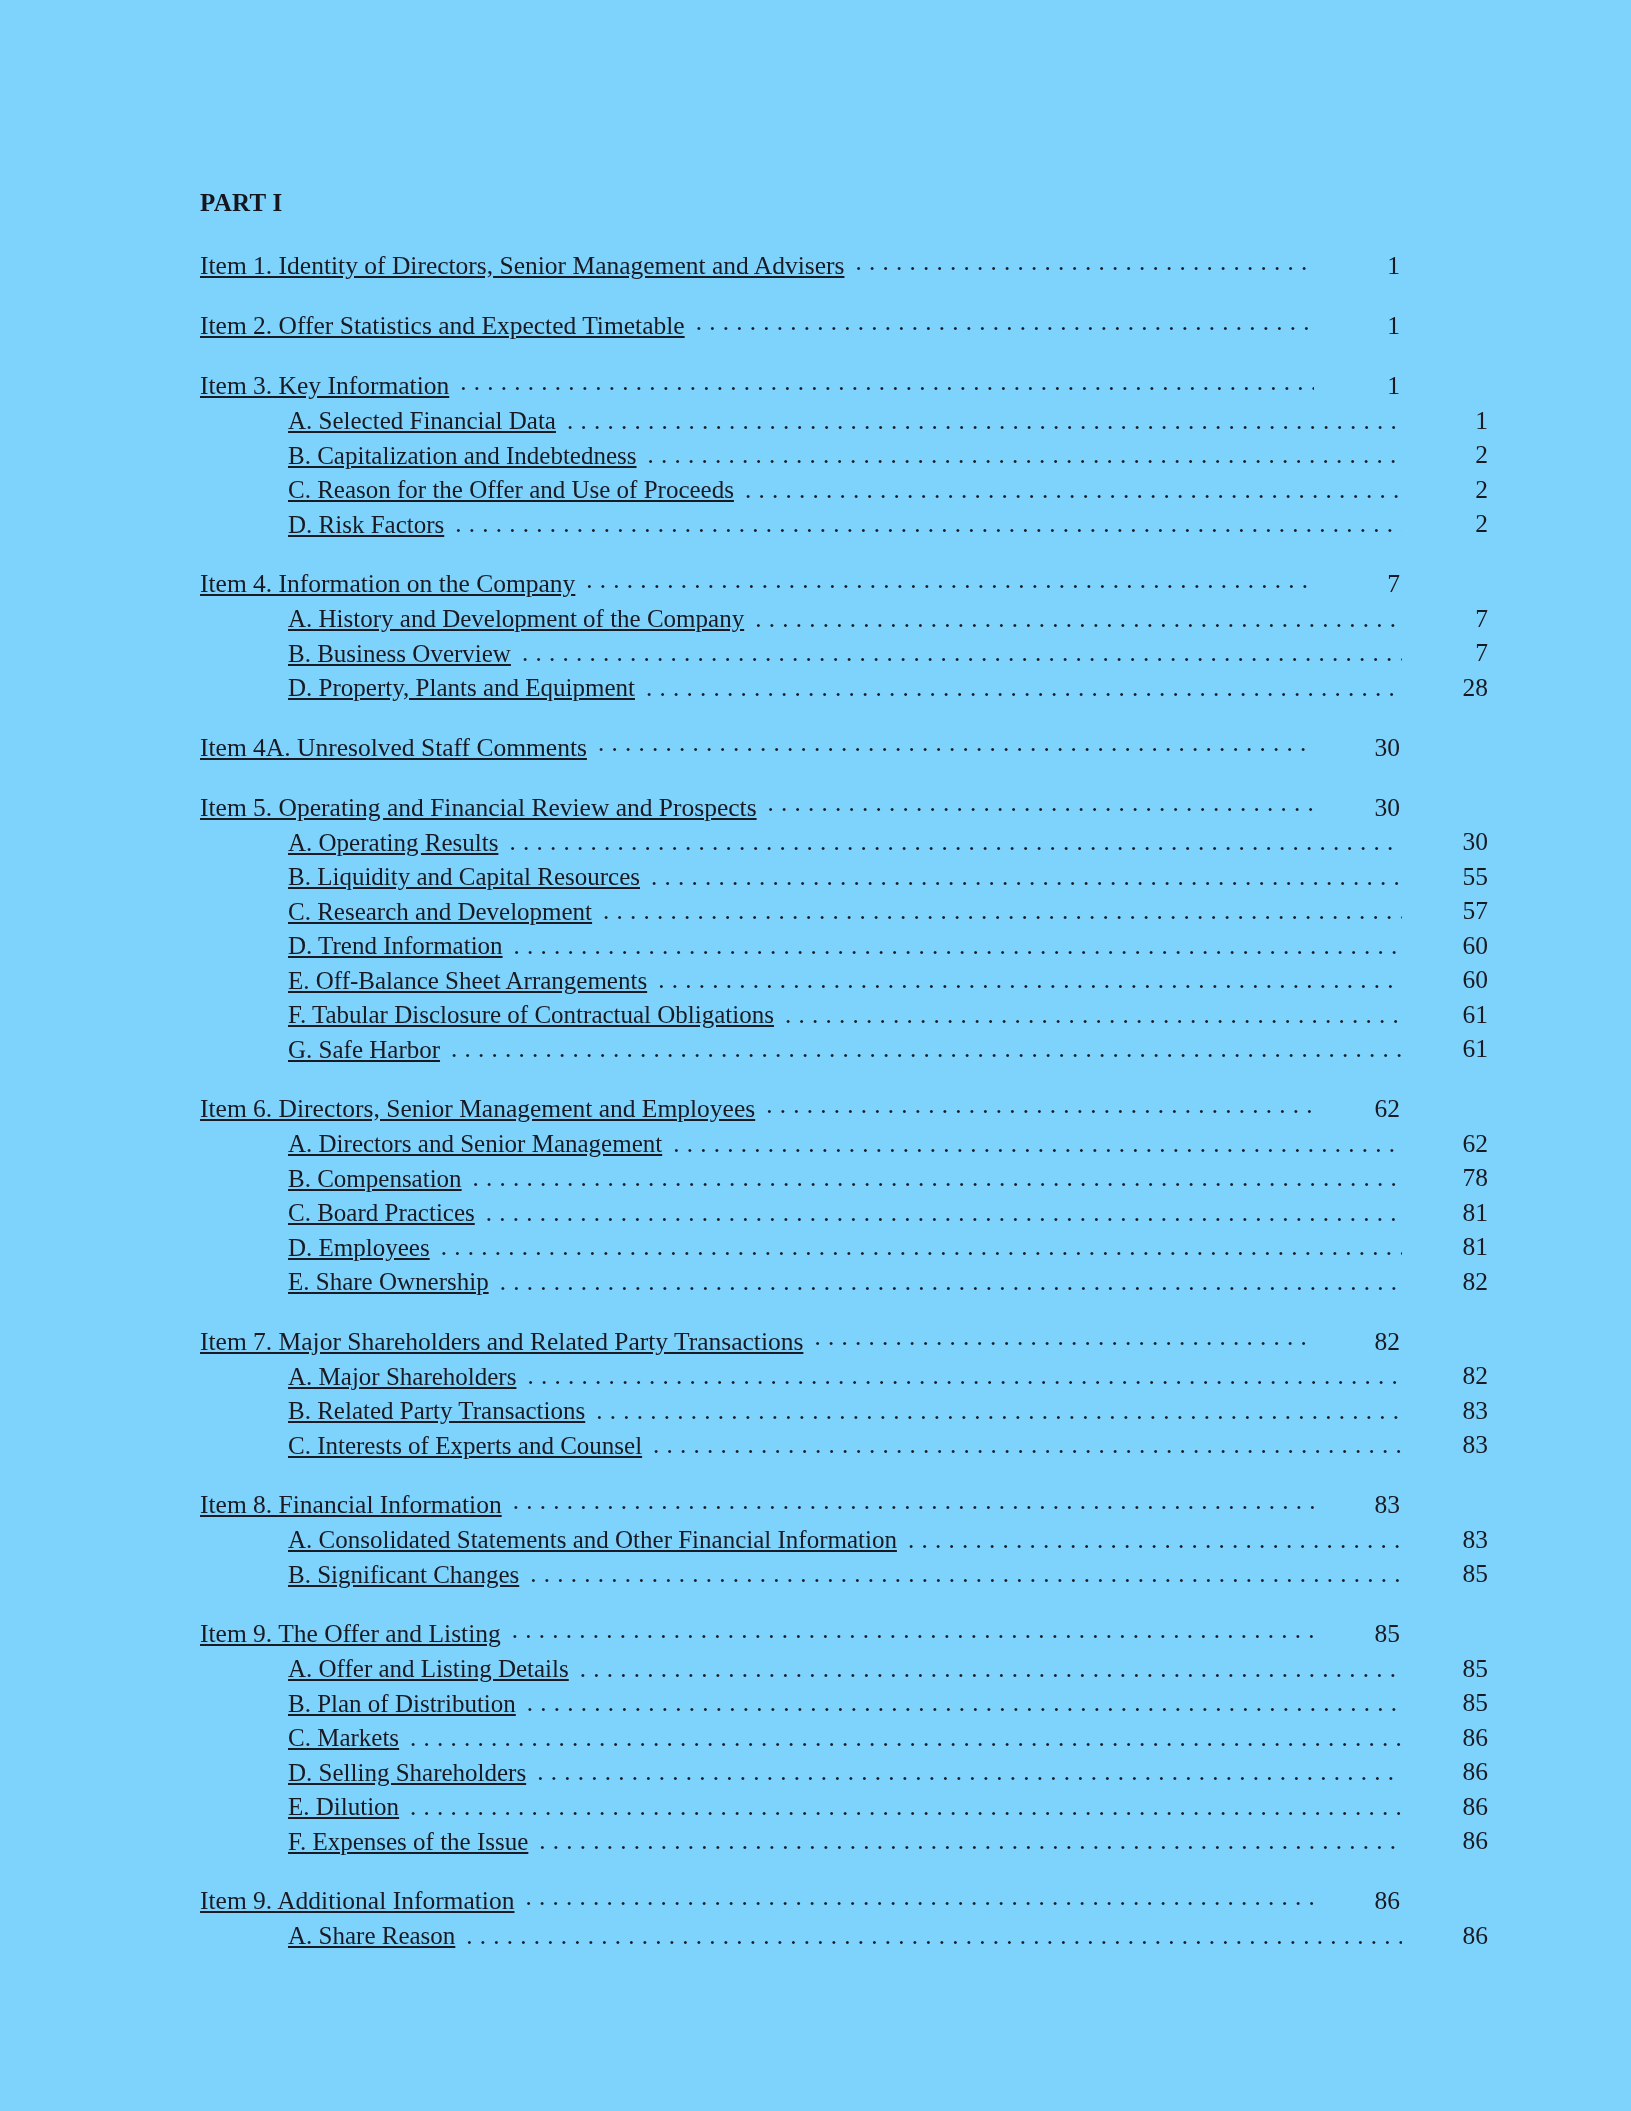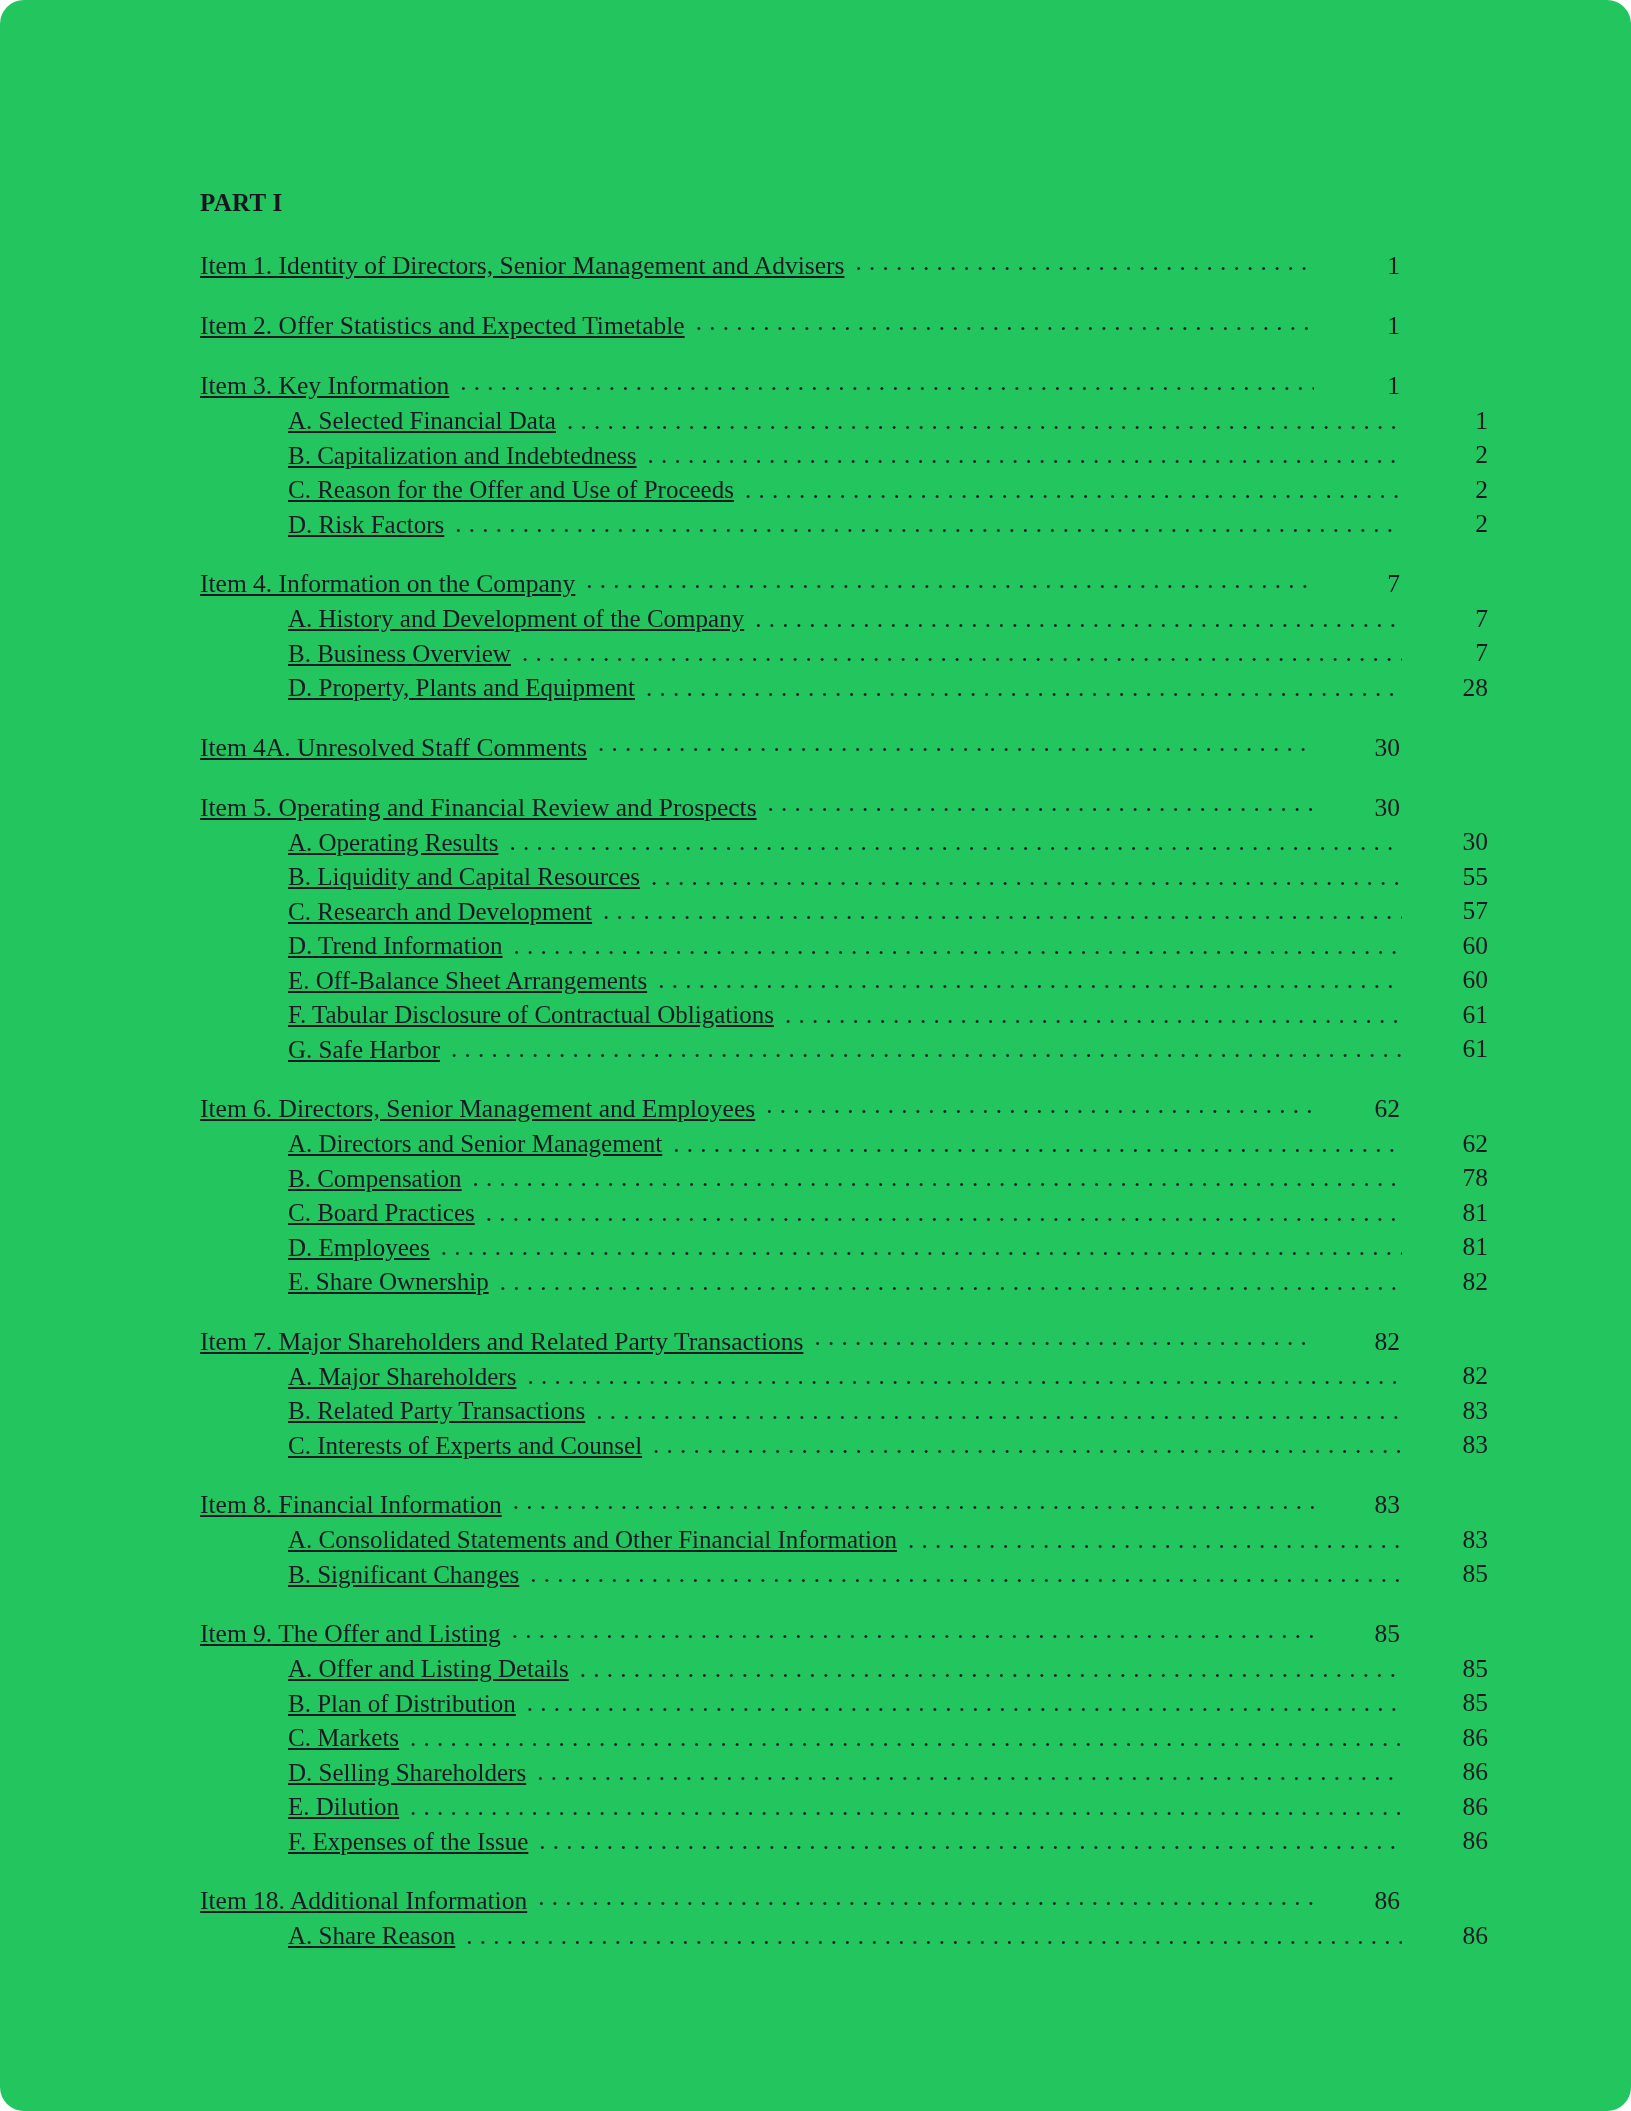--- a/index.html
+++ b/index.html
@@ -7,26 +7,25 @@
     margin: 0;
     padding: 0;
     background: #ffffff;
   }
 
   .page {
     position: relative;
     width: 1631px;
     height: 2111px;
     margin: 0 auto;
-    background: #22c55e;
+    background: #7dd3fc;
     box-sizing: border-box;
     font-family: "Liberation Serif", "DejaVu Serif", serif;
     color: #1a1a24;
     overflow: hidden;
-    border-radius: 24px;
   }
 
   .toc {
     position: absolute;
     left: 200px;
     top: 188px;
     width: 1200px;
   }
 
   .part-heading {
@@ -319,21 +318,21 @@
             <span class="toc-page">86</span>
           </div>
           <div class="toc-row sub">
             <span class="toc-label">F. Expenses of the Issue</span>
             <span class="toc-dots"></span>
             <span class="toc-page">86</span>
           </div>
         </div>
         <div class="toc-group">
           <div class="toc-row">
-            <span class="toc-label">Item 18. Additional Information</span>
+            <span class="toc-label">Item 9. Additional Information</span>
             <span class="toc-dots"></span>
             <span class="toc-page">86</span>
           </div>
           <div class="toc-row sub">
             <span class="toc-label">A. Share Reason</span>
             <span class="toc-dots"></span>
             <span class="toc-page">86</span>
           </div>
         </div>
       </div>

